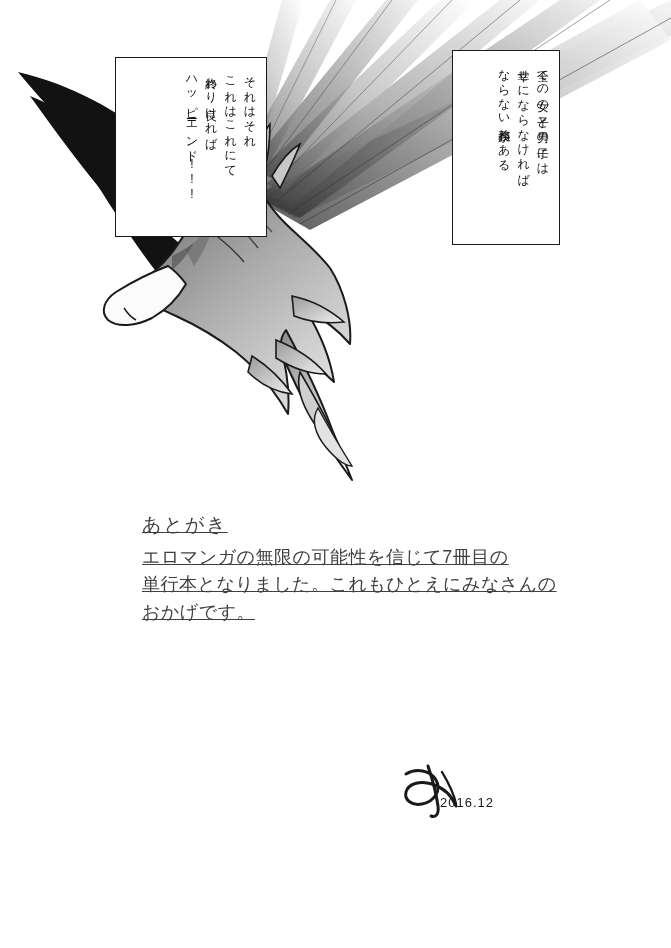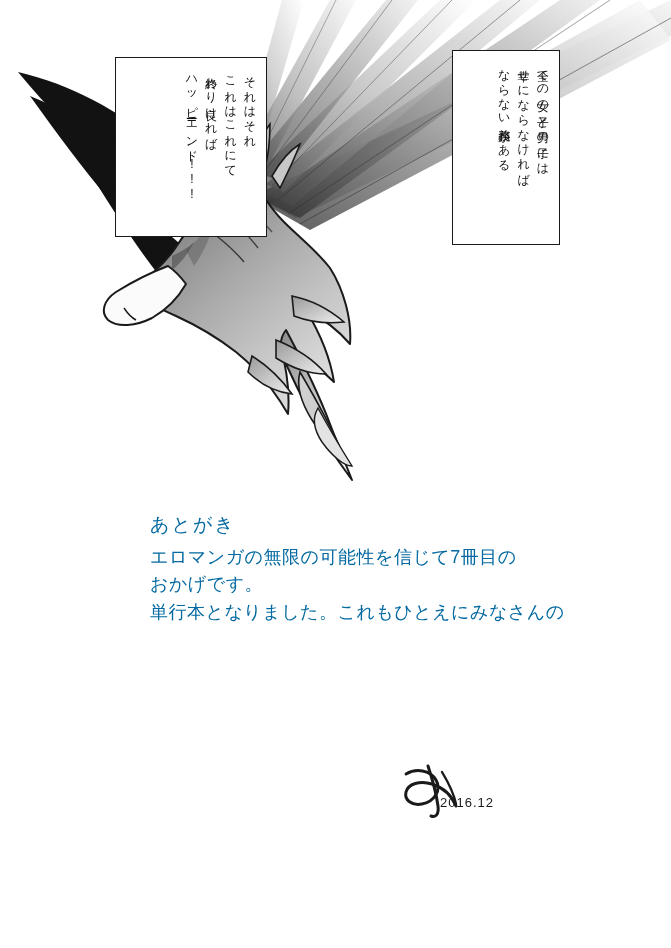--- a/index.html
+++ b/index.html
@@ -65,24 +65,25 @@
   #balloon-right {
     left: 452px;
     top: 50px;
     width: 108px;
     height: 195px;
   }
 
   
   #afterword {
     position: absolute;
-    left: 150px;
+    left: 142px;
     top: 512px;
     width: 400px;
-    color: #0369a1;
+    color: #404040;
+    text-decoration: underline;
   }
   #afterword .aw-title {
     font-size: 19px;
     letter-spacing: 2px;
     margin-bottom: 6px;
   }
   #afterword .aw-line {
     font-size: 18px;
     letter-spacing: 0.5px;
     line-height: 1.52;
@@ -219,22 +220,22 @@
   <div class="balloon" id="balloon-right">
     <div class="vline">全ての女の子と男の子には</div>
     <div class="vline">幸せにならなければ</div>
     <div class="vline">ならない義務がある</div>
   </div>
 
   <div id="afterword">
     <div class="aw-title">あとがき</div>
     <div class="aw-body">
       <div class="aw-line">エロマンガの無限の可能性を信じて7冊目の</div>
+      <div class="aw-line">単行本となりました。これもひとえにみなさんの</div>
       <div class="aw-line">おかげです。</div>
-      <div class="aw-line">単行本となりました。これもひとえにみなさんの</div>
       <div class="aw-gap"></div>
     </div>
   </div>
 
   <svg id="signature" viewBox="0 0 130 62" xmlns="http://www.w3.org/2000/svg">
     <path d="M8,12 C18,6 32,8 38,18 C44,28 36,40 24,42 C14,44 6,38 8,30 C10,22 22,18 34,22
              C46,26 54,34 58,44" fill="none" stroke="#1a1a1a" stroke-width="3" stroke-linecap="round"></path>
     <path d="M30,4 C34,16 38,30 40,44 C41,52 38,56 33,54" fill="none" stroke="#1a1a1a" stroke-width="3" stroke-linecap="round"></path>
     <path d="M44,10 C50,20 56,32 58,42" fill="none" stroke="#1a1a1a" stroke-width="2.4" stroke-linecap="round"></path>
   </svg>

